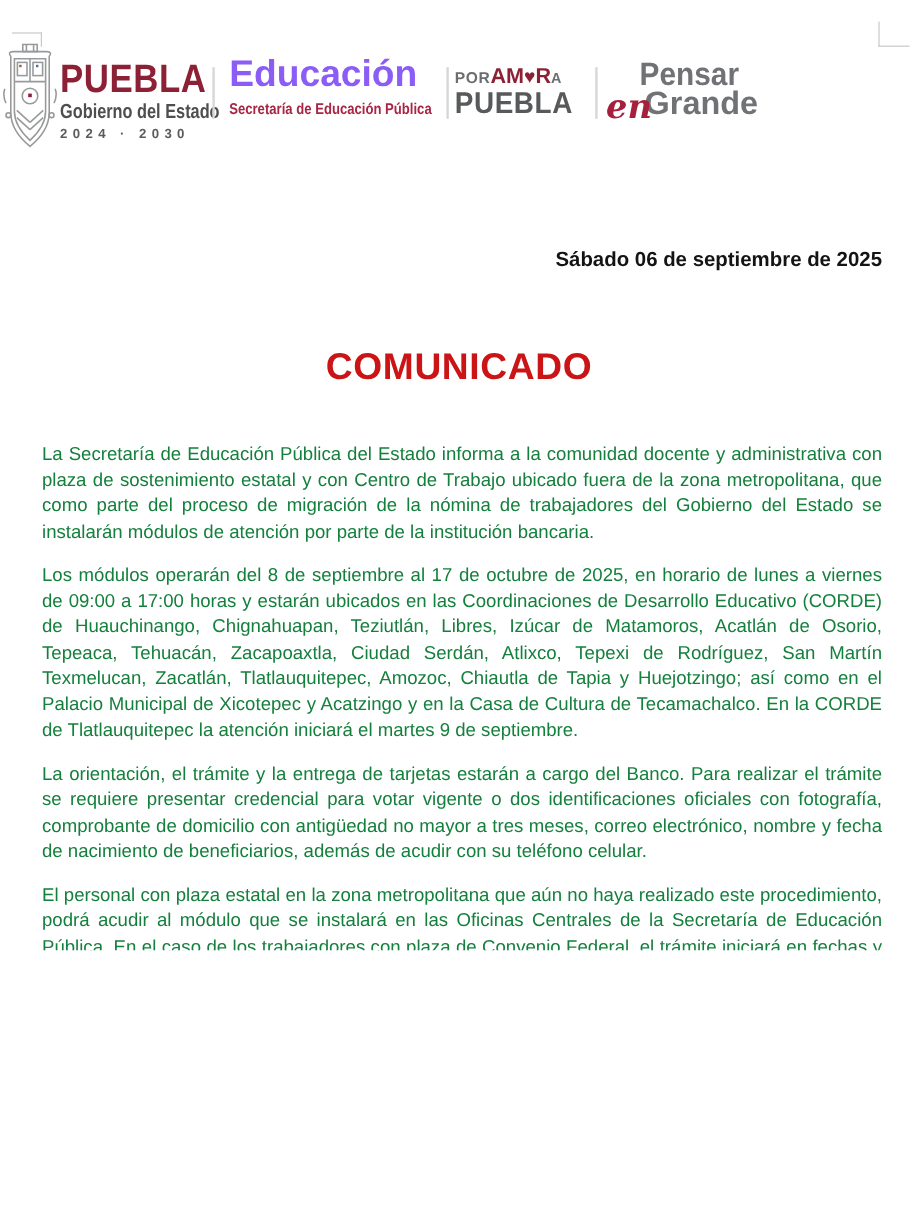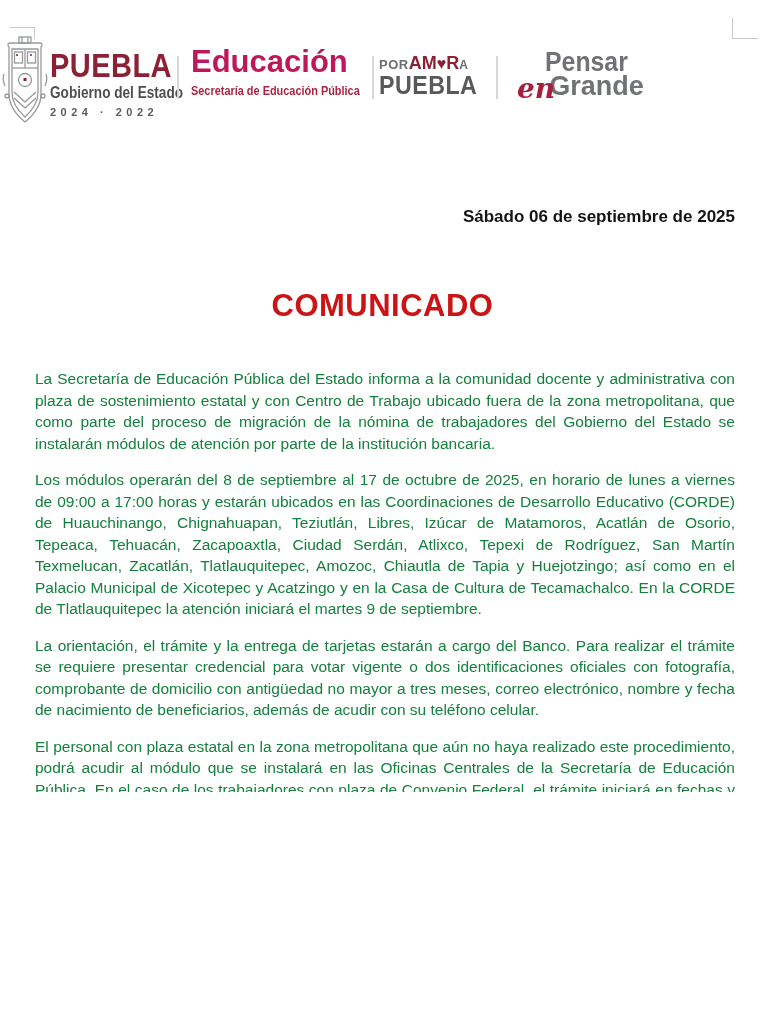--- a/index.html
+++ b/index.html
@@ -18,32 +18,32 @@
   .puebla-block { position:absolute; left:50px; top:49px; }
   .puebla-word { font-size:33px; font-weight:800; color:#8c2136; line-height:1;
     letter-spacing:0.5px; transform:scaleX(.88); transform-origin:left; }
   .puebla-sub { font-size:17px; font-weight:700; color:#4d4e50; line-height:1.1;
     margin-top:2px; transform:scaleX(.80); transform-origin:left; white-space:nowrap; }
   .puebla-period { font-size:11px; font-weight:700; color:#5a5b5d; letter-spacing:4.5px;
     margin-top:3px; white-space:nowrap; }
   .vdiv { position:absolute; top:56px; width:2px; height:43px; background:#d6d7d8; }
   .div1 { left:177px; } .div2 { left:372px; } .div3 { left:496px; }
   .edu-block { position:absolute; left:191px; top:46px; }
-  .edu-title { font-size:31px; font-weight:800; color:#be185d; line-height:1; letter-spacing:0px; }
+  .edu-title { font-size:31px; font-weight:800; color:#8b5cf6; line-height:1; letter-spacing:0px; }
   .edu-sub { font-size:13px; font-weight:700; color:#a92545; margin-top:6px;
     transform:scaleX(.84); transform-origin:left; white-space:nowrap; }
   .amor-block { position:absolute; left:379px; top:54px; line-height:1; }
   .amor-line1 { white-space:nowrap; }
   .amor-por { font-size:13px; font-weight:700; color:#6d6e71; letter-spacing:0.5px; }
   .amor-word { font-size:18px; font-weight:800; color:#8c2136; letter-spacing:0px; }
   .amor-heart { font-size:16px; color:#8c2136; position:relative; top:0px; }
   .amor-a { font-size:12px; font-weight:700; color:#6d6e71; }
   .amor-puebla { font-size:25px; font-weight:800; color:#58595b; letter-spacing:0.5px;
     margin-top:1px; transform:scaleX(.93); transform-origin:left; }
-  .pensar-block { position:absolute; left:505px; top:49px; line-height:1;margin-left:12px; }
+  .pensar-block { position:absolute; left:505px; top:49px; line-height:1; }
   .pensar-line1 { margin-left:28px; font-size:27px; font-weight:800; color:#717275;
     transform:scaleX(.92); transform-origin:left; }
   .pensar-line2 { margin-top:-4px; white-space:nowrap; }
   .pensar-en { font-family:"DejaVu Serif", serif; font-style:italic; font-weight:700;
     color:#a6203e; font-size:28px; margin-right:-6px; position:relative; top:3px; }
   .pensar-grande { font-size:27px; font-weight:800; color:#717275; letter-spacing:0px; }
   
   .date-line { position:absolute; right:30px; top:186px; font-size:17px;
     font-weight:700; color:#141414;margin-top:21px; }
   .doc-title { position:absolute; left:0; right:0; top:288px; text-align:center;
@@ -88,21 +88,21 @@
       <g>
         <rect x="14" y="18" width="2" height="2" fill="#a05c3a"></rect>
         <rect x="28" y="18" width="2" height="2" fill="#5a6f9e"></rect>
         <rect x="21.5" y="42" width="3" height="3" fill="#8c2136"></rect>
       </g>
     </svg>
 
     <div class="puebla-block">
       <div class="puebla-word">PUEBLA</div>
       <div class="puebla-sub">Gobierno del Estado</div>
-      <div class="puebla-period">2024 · 2022</div>
+      <div class="puebla-period">2024 · 2030</div>
     </div>
 
     <div class="vdiv div1"></div>
 
     <div class="edu-block">
       <div class="edu-title">Educación</div>
       <div class="edu-sub">Secretaría de Educación Pública</div>
     </div>
 
     <div class="vdiv div2"></div>

